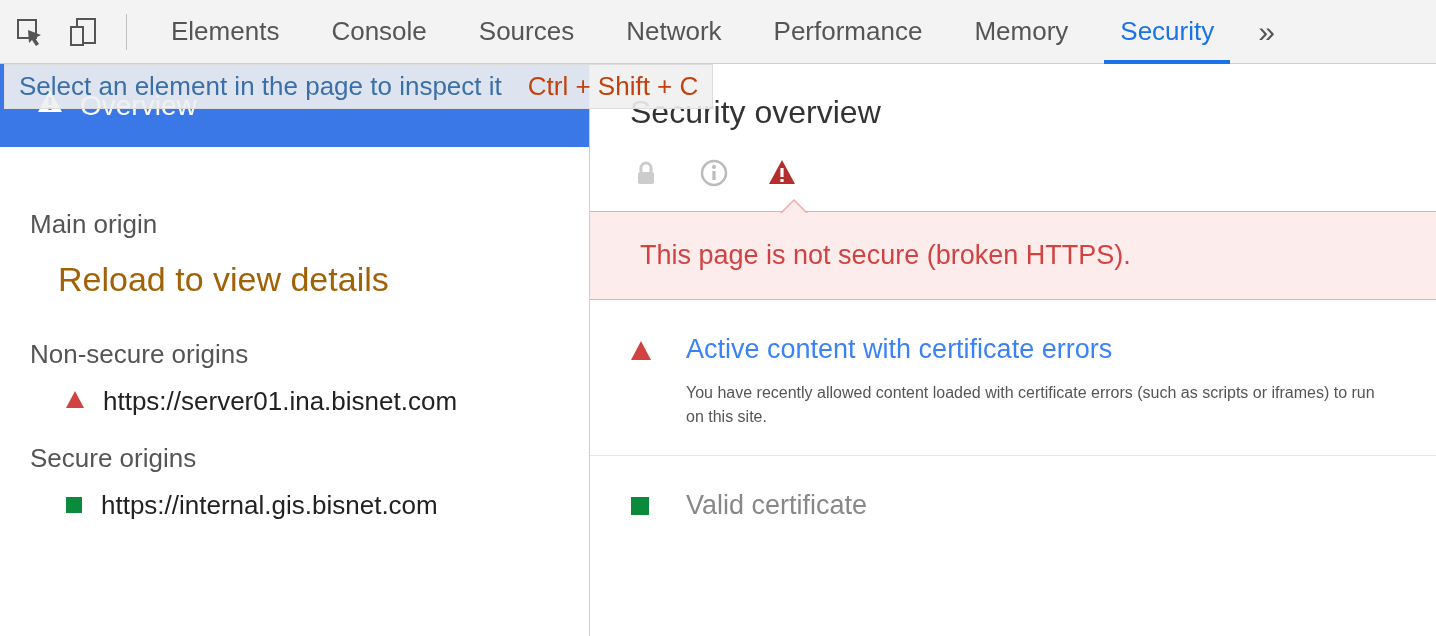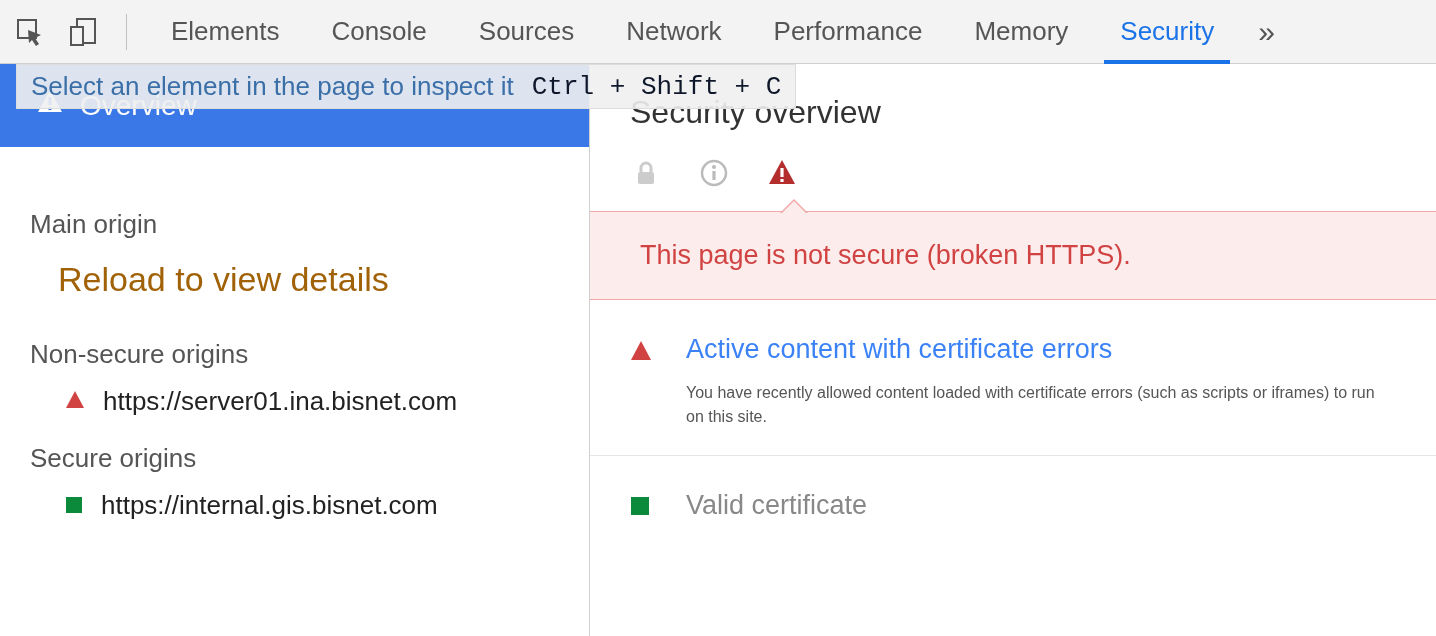--- a/index.html
+++ b/index.html
@@ -80,37 +80,36 @@
       padding: 0 18px;
       cursor: pointer;
       display: flex;
       align-items: center;
       height: 100%;
     }
     
     .tooltip-overlay {
       position: absolute;
       top: 64px;
-      left: 16px;
+      left: 4px;
       display: flex;
       align-items: center;
       background: rgba(240,240,240,0.9);
       z-index: 10;
       font-size: 26px;
       padding: 6px 14px;
       border: 1px solid #ddd;
       pointer-events: none;
     }
     .tooltip-text {
       color: #3b6fa8;
     }
     .tooltip-shortcut {
-      color: #0f172a;
-      margin-left: 18px;
-      font-family: Liberation Mono, monospace;
+      color: #c2410c;
+      margin-left: 26px;
     }
     
     .content {
       display: flex;
       height: calc(100% - 64px);
     }
     .sidebar {
       width: 590px;
       border-right: 1px solid #d0d0d0;
       display: flex;

